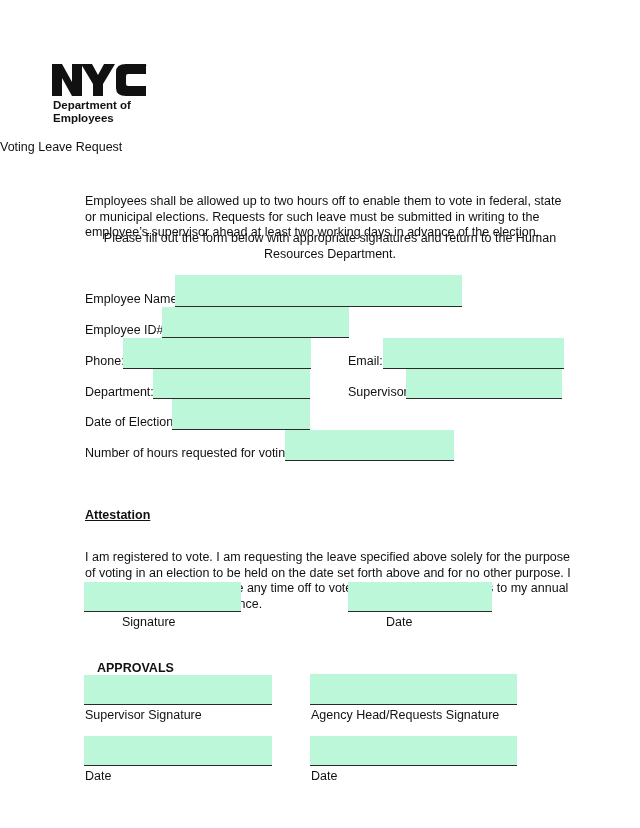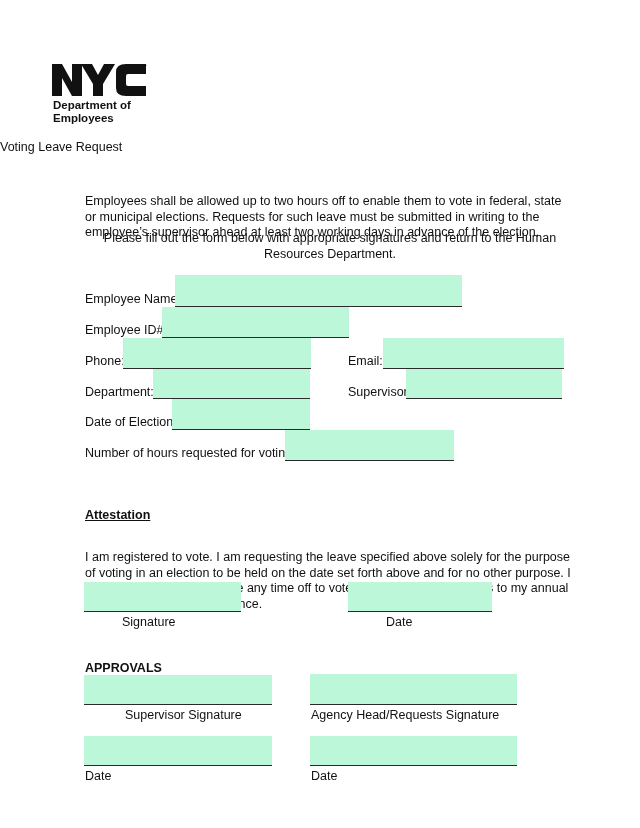--- a/index.html
+++ b/index.html
@@ -6,21 +6,21 @@
   body { width:640px; height:828px; position:relative; overflow:hidden;
          font-family:"Liberation Sans", "DejaVu Sans", sans-serif; color:#111; }
   .abs { position:absolute; }
   .logo-nyc { left:52px; top:62px; width:96px; height:36px; }
   .logo-dept { left:53px; top:99px; font-size:11.5px; font-weight:bold; line-height:13px; color:#111; }
   .title { left:0; width:640px; top:140px; text-align:left; font-size:12.5px; font-weight:normal; }
   .para { left:85px; width:490px; font-size:12.5px; line-height:15.5px; }
   .label { font-size:12.5px; white-space:nowrap; }
   .field { background:#bdf7da; border-bottom:1px solid #2a2a2a; box-sizing:border-box; }
   .heading-u { font-size:12.5px; font-weight:bold; text-decoration:underline; }
-  .heading { font-size:12.5px; font-weight:bold; }
+  .heading { font-size:12.5px; font-weight:bold;margin-left:12px; }
 </style>
 </head>
 <body>
 
 <div class="abs logo-nyc">
   <svg width="96" height="36" viewBox="0 0 96 36">
 
     <path d="M0 2 H10 L20 20 V2 H30 V34 H20 L10 16 V34 H0 Z" fill="#111"></path>
 
     <path d="M29 2 H40 L46 13 L52 2 H63 L51 22 V34 H41 V22 Z" fill="#111"></path>
@@ -68,21 +68,21 @@
 
 <div class="abs field" style="left:84px; top:582px; width:157px; height:30px;"></div>
 <div class="abs label" style="left:122px; top:615px;">Signature</div>
 
 <div class="abs field" style="left:348px; top:582px; width:144px; height:30px;"></div>
 <div class="abs label" style="left:386px; top:615px;">Date</div>
 
 <div class="abs heading" style="left:85px; top:661px;">APPROVALS</div>
 
 <div class="abs field" style="left:84px; top:675px; width:188px; height:30px;"></div>
-<div class="abs label" style="left:85px; top:708px;margin-left:40px;">Supervisor Signature</div>
+<div class="abs label" style="left:85px; top:708px;">Supervisor Signature</div>
 
 <div class="abs field" style="left:310px; top:674px; width:207px; height:31px;"></div>
 <div class="abs label" style="left:311px; top:708px;">Agency Head/Requests Signature</div>
 
 <div class="abs field" style="left:84px; top:736px; width:188px; height:30px;"></div>
 <div class="abs label" style="left:85px; top:769px;">Date</div>
 
 <div class="abs field" style="left:310px; top:736px; width:207px; height:30px;"></div>
 <div class="abs label" style="left:311px; top:769px;">Date</div>
 

